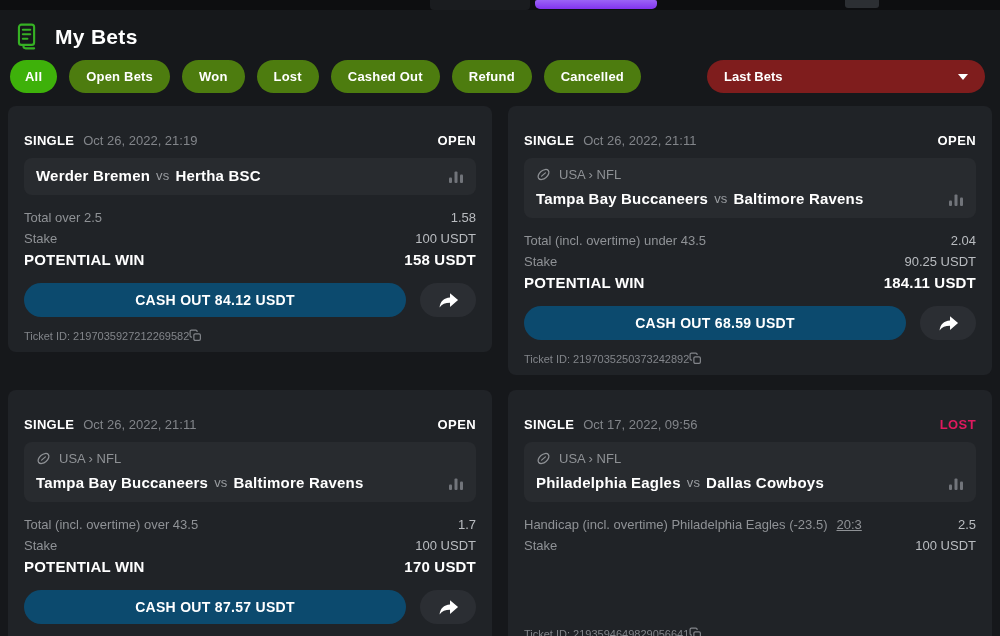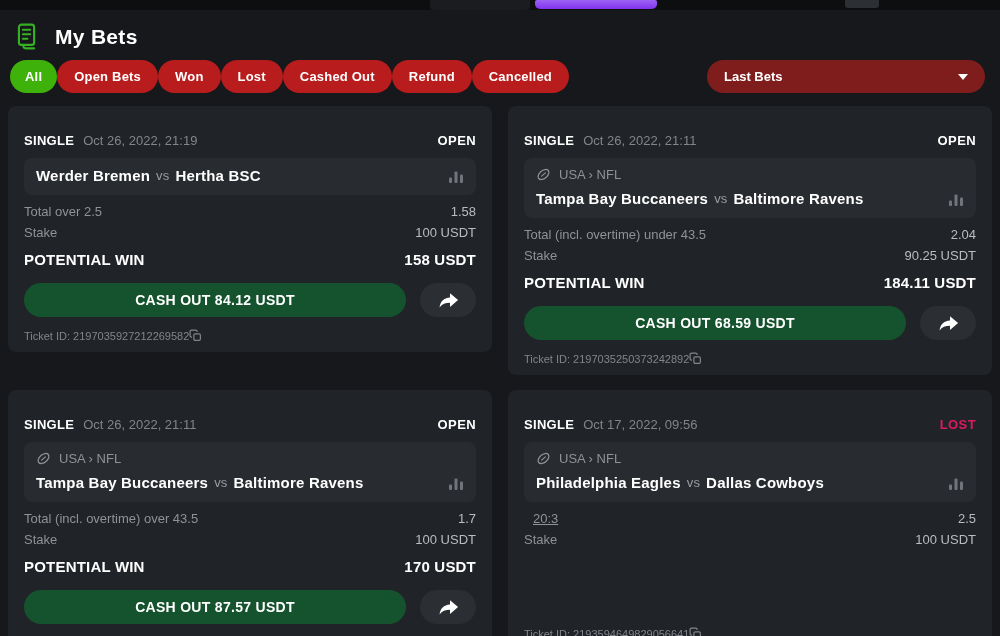--- a/index.html
+++ b/index.html
@@ -14,23 +14,23 @@
   .top-nav { position:relative; height:10px; background:#0d0e10; }
   .nav-ghost { position:absolute; left:430px; top:0; width:100px; height:10px; background:#1a1c1f; border-radius:0 0 4px 4px; }
   .nav-active { position:absolute; left:535px; top:0; width:122px; height:9px; background:linear-gradient(180deg,#9b63f5,#8233ee); border-radius:2px 2px 5px 5px; }
   .nav-chip { position:absolute; left:845px; top:0; width:34px; height:8px; background:#2c2f33; border-radius:0 0 3px 3px; }
 
   
   .page-header { display:flex; align-items:center; gap:13px; padding:13px 4px 10px 15px; }
   .page-title { font-size:21px; font-weight:700; letter-spacing:.3px; }
 
   
-  .filter-bar { display:flex; align-items:center; gap:0; padding:0 15px 0 10px; height:33px;text-align:right; }
+  .filter-bar { display:flex; align-items:center; gap:12px; padding:0 15px 0 10px; height:33px;text-align:right; }
   .pill {
-    height:33px; padding:0 17px; border-radius:17px; background:#b91c1c;
+    height:33px; padding:0 17px; border-radius:17px; background:#4d7c0f;
     display:flex; align-items:center; font-size:13px; font-weight:700; color:#fff;
     cursor:pointer; white-space:nowrap; letter-spacing:.2px;
   }
   .pill.active { background:#3eb10a; padding:0 15px; }
   .sort-select {
     margin-left:auto; width:278px; height:33px; border-radius:17px; background:#7f1d1d;
     display:flex; align-items:center; padding:0 17px; font-size:13px; font-weight:700;
     cursor:pointer;
   }
   .sort-select .caret { margin-left:auto; display:flex; }
@@ -45,29 +45,29 @@
   .bet-date { font-size:13px; color:#82858a; }
   .bet-status { margin-left:auto; font-size:13px; font-weight:700; letter-spacing:.4px; }
   .bet-status.lost { color:#e0195e; }
 
   .match-block { background:#282b2f; border-radius:8px; padding:9px 12px 11px; margin-bottom:9px; }
   .league-row { display:flex; align-items:center; gap:8px; color:#8f9296; font-size:13px; margin-bottom:8px; }
   .match-row { display:flex; align-items:center; font-size:15px; font-weight:700; letter-spacing:.2px; }
   .vs-label { color:#9a9da1; font-weight:400; font-size:13px; margin:0 6px; }
   .stats-icon { margin-left:auto; display:flex; cursor:pointer; }
 
-  .bet-row { display:flex; align-items:flex-start; font-size:13px; height:21px; color:#8f9296; }
+  .bet-row { display:flex; align-items:flex-end; font-size:13px; height:21px; color:#8f9296; }
   .bet-row .score { margin-left:9px;text-decoration:underline; }
   .bet-row .val { margin-left:auto; color:#b9bcc0; }
   .pw-row { display:flex; align-items:center; font-size:15px; font-weight:700; height:26px; letter-spacing:.2px; }
   .pw-row .val { margin-left:auto; }
 
   .actions { display:flex; gap:14px; margin-top:11px; }
   .cashout-btn {
-    flex:1; height:34px; border:none; border-radius:17px; background:#14532d;
+    flex:1; height:34px; border:none; border-radius:17px; background:#0c4a6e;
     color:#fff; font-family:inherit; font-size:14px; font-weight:700; letter-spacing:.3px;
     display:flex; align-items:center; justify-content:center; cursor:pointer;
   }
   .share-btn {
     width:56px; height:34px; border:none; border-radius:17px; background:#2b2e33;
     display:flex; align-items:center; justify-content:center; cursor:pointer;
   }
 
   .ticket-row { display:flex; align-items:center; margin-top:12px; color:#82858a; font-size:11px; }
   .card.lost-card .ticket-row { margin-top:auto; }
@@ -321,20 +321,21 @@
         <span class="stats-icon">
           <svg width="16" height="14" viewBox="0 0 16 14" fill="#71747a">
             <rect x="1" y="8.5" width="3" height="5.5" rx="1"></rect>
               <rect x="6.5" y="2.5" width="3" height="11.5" rx="1"></rect>
               <rect x="12" y="5.5" width="3" height="8.5" rx="1"></rect>
           </svg>
         </span>
       </div>
     </div>
     <div class="bet-row">
+      <span>Handicap (incl. overtime) Philadelphia Eagles (-23.5)</span>
       <span class="score">20:3</span>
       <span class="val">2.5</span>
     </div>
     <div class="bet-row">
       <span>Stake</span>
       <span class="val">100 USDT</span>
     </div>
     <div class="ticket-row">
       <span>Ticket ID: 2193594649829056641</span>
       <span class="copy-icon">

